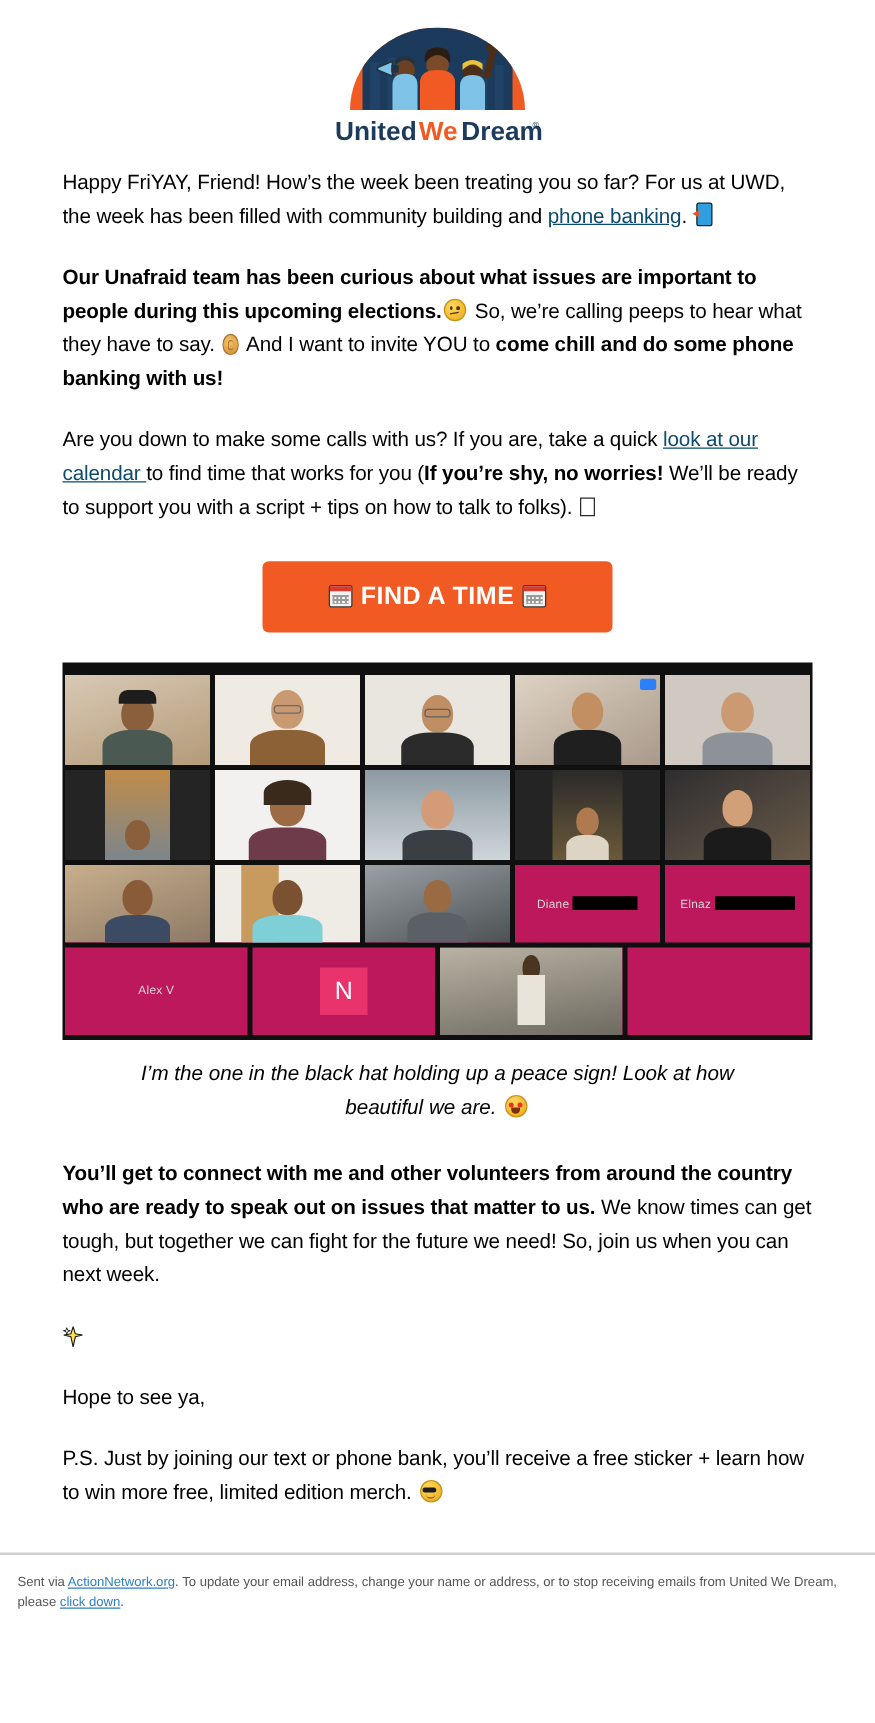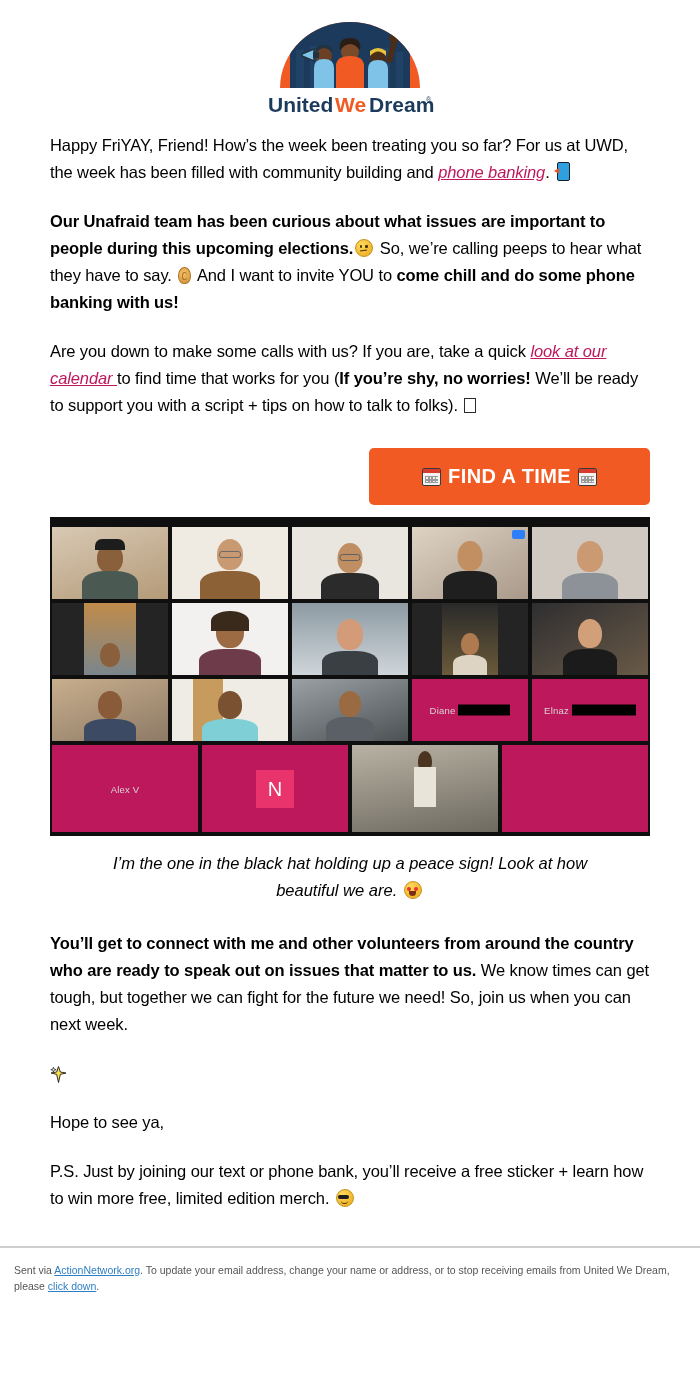--- a/index.html
+++ b/index.html
@@ -45,23 +45,22 @@
   }
   p.para {
     font-size: 16.5px;
     line-height: 27px;
     margin: 0 0 22px 0;
     color: #000000;
     letter-spacing: -0.1px;
   }
   .b { font-weight: bold; }
   a.link {
-    color: #be185d;
+    color: #0c4a6e;
     text-decoration: underline;
-    font-style: italic;
   }
   .tofu {
     display: inline-block;
     width: 10px;
     height: 13px;
     border: 1px solid #2b2b2b;
     vertical-align: -2px;
     margin-left: 2px;
   }
 
@@ -192,22 +191,22 @@
     content: "";
     position: absolute;
     left: 2px; top: 6.5px; right: 2px; bottom: 2px;
     background:
       repeating-linear-gradient(to right, #9a9a9a 0 1.5px, transparent 1.5px 3.2px),
       repeating-linear-gradient(to bottom, #9a9a9a 0 1.5px, transparent 1.5px 3.2px);
   }
 
   
   .cta-wrap {
-    text-align: right;
-    padding: 7px 0 12px 0;
+    text-align: center;
+    padding: 7px 0 24px 0;
   }
   .cta-btn {
     display: inline-block;
     background: #F15A22;
     color: #ffffff;
     font-size: 20px;
     font-weight: bold;
     letter-spacing: 0.4px;
     padding: 17px 46px;
     border-radius: 5px;
@@ -234,21 +233,21 @@
   }
   .tile {
     position: relative;
     background: #be185d;
     overflow: hidden;
     flex: 1 1 0;
   }
   .tile.r1 { height: 72px; }
   .tile.r2 { height: 72px; }
   .tile.r3 { height: 62px; }
-  .tile.r4 { height: 87px; }
+  .tile.r4 { height: 70px; }
   .tile.speaking { outline: 2px solid #3fa34d; outline-offset: -2px; }
   .tile .name {
     position: absolute;
     left: 0; right: 0; top: 50%;
     transform: translateY(-50%);
     text-align: center;
     color: #d6d6d6;
     font-size: 9.5px;
     font-family: "Liberation Sans", sans-serif;
     letter-spacing: 0.2px;

